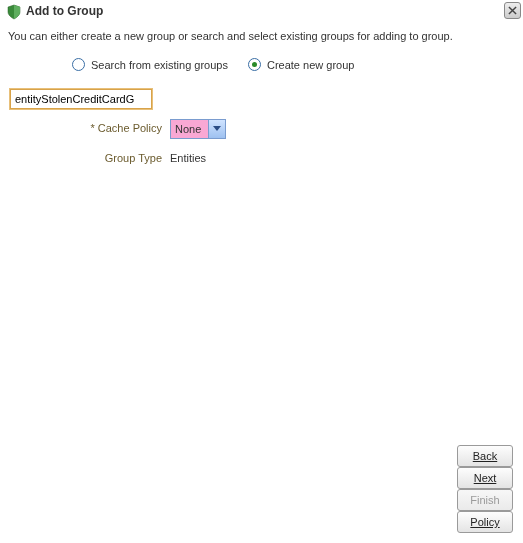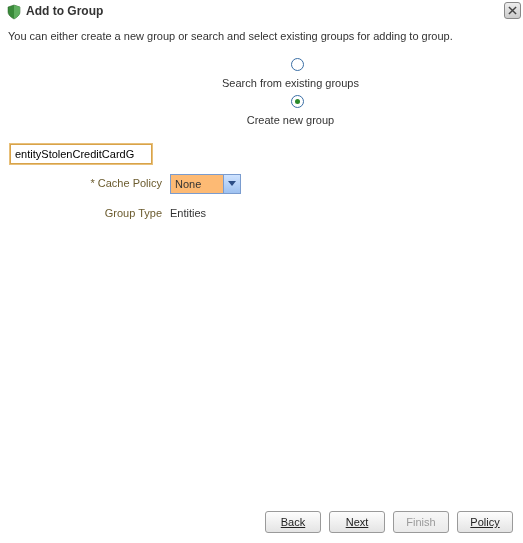--- a/index.html
+++ b/index.html
@@ -46,21 +46,20 @@
   .close-btn svg { width: 9px; height: 9px; }
   .intro {
     padding: 6px 8px 10px 8px;
     color: #333;
   }
   .options-row {
     display: flex;
     align-items: center;
     gap: 6px;
     padding: 6px 0 18px 72px;
-    flex-direction: column;
   }
   .radio {
     width: 13px; height: 13px;
     border: 1px solid #3a6ea5;
     border-radius: 50%;
     display: inline-flex;
     align-items: center;
     justify-content: center;
     cursor: pointer;
     background: #fff;
@@ -93,24 +92,24 @@
     width: 142px;
     height: 20px;
     border: 1px solid #d8a34a;
     outline: 1px solid #e8c07a;
     padding: 1px 4px;
     font-family: inherit;
     font-size: 11px;
     background: #fff;
   }
   .select {
-    width: 71px;
+    width: 56px;
     height: 20px;
     border: 1px solid #7a9ccf;
-    background: #fdba74;
+    background: #f9a8d4;
     display: flex;
     align-items: center;
     cursor: pointer;
   }
   .select span.val {
     flex: 1;
     padding: 0 4px;
   }
   .select .arrow {
     width: 17px; height: 18px;
@@ -129,21 +128,21 @@
     font-family: inherit;
     font-size: 11px;
     padding: 2px;
     resize: none;
   }
   .button-bar {
     position: absolute;
     bottom: 10px;
     right: 10px;
     display: flex;
-    gap: 8px;
+    flex-direction: column;
   }
   .btn {
     min-width: 56px;
     height: 22px;
     border: 1px solid #9a9a9a;
     background: linear-gradient(#fdfdfd,#e4e4e4);
     border-radius: 3px;
     display: flex;
     align-items: center;
     justify-content: center;

